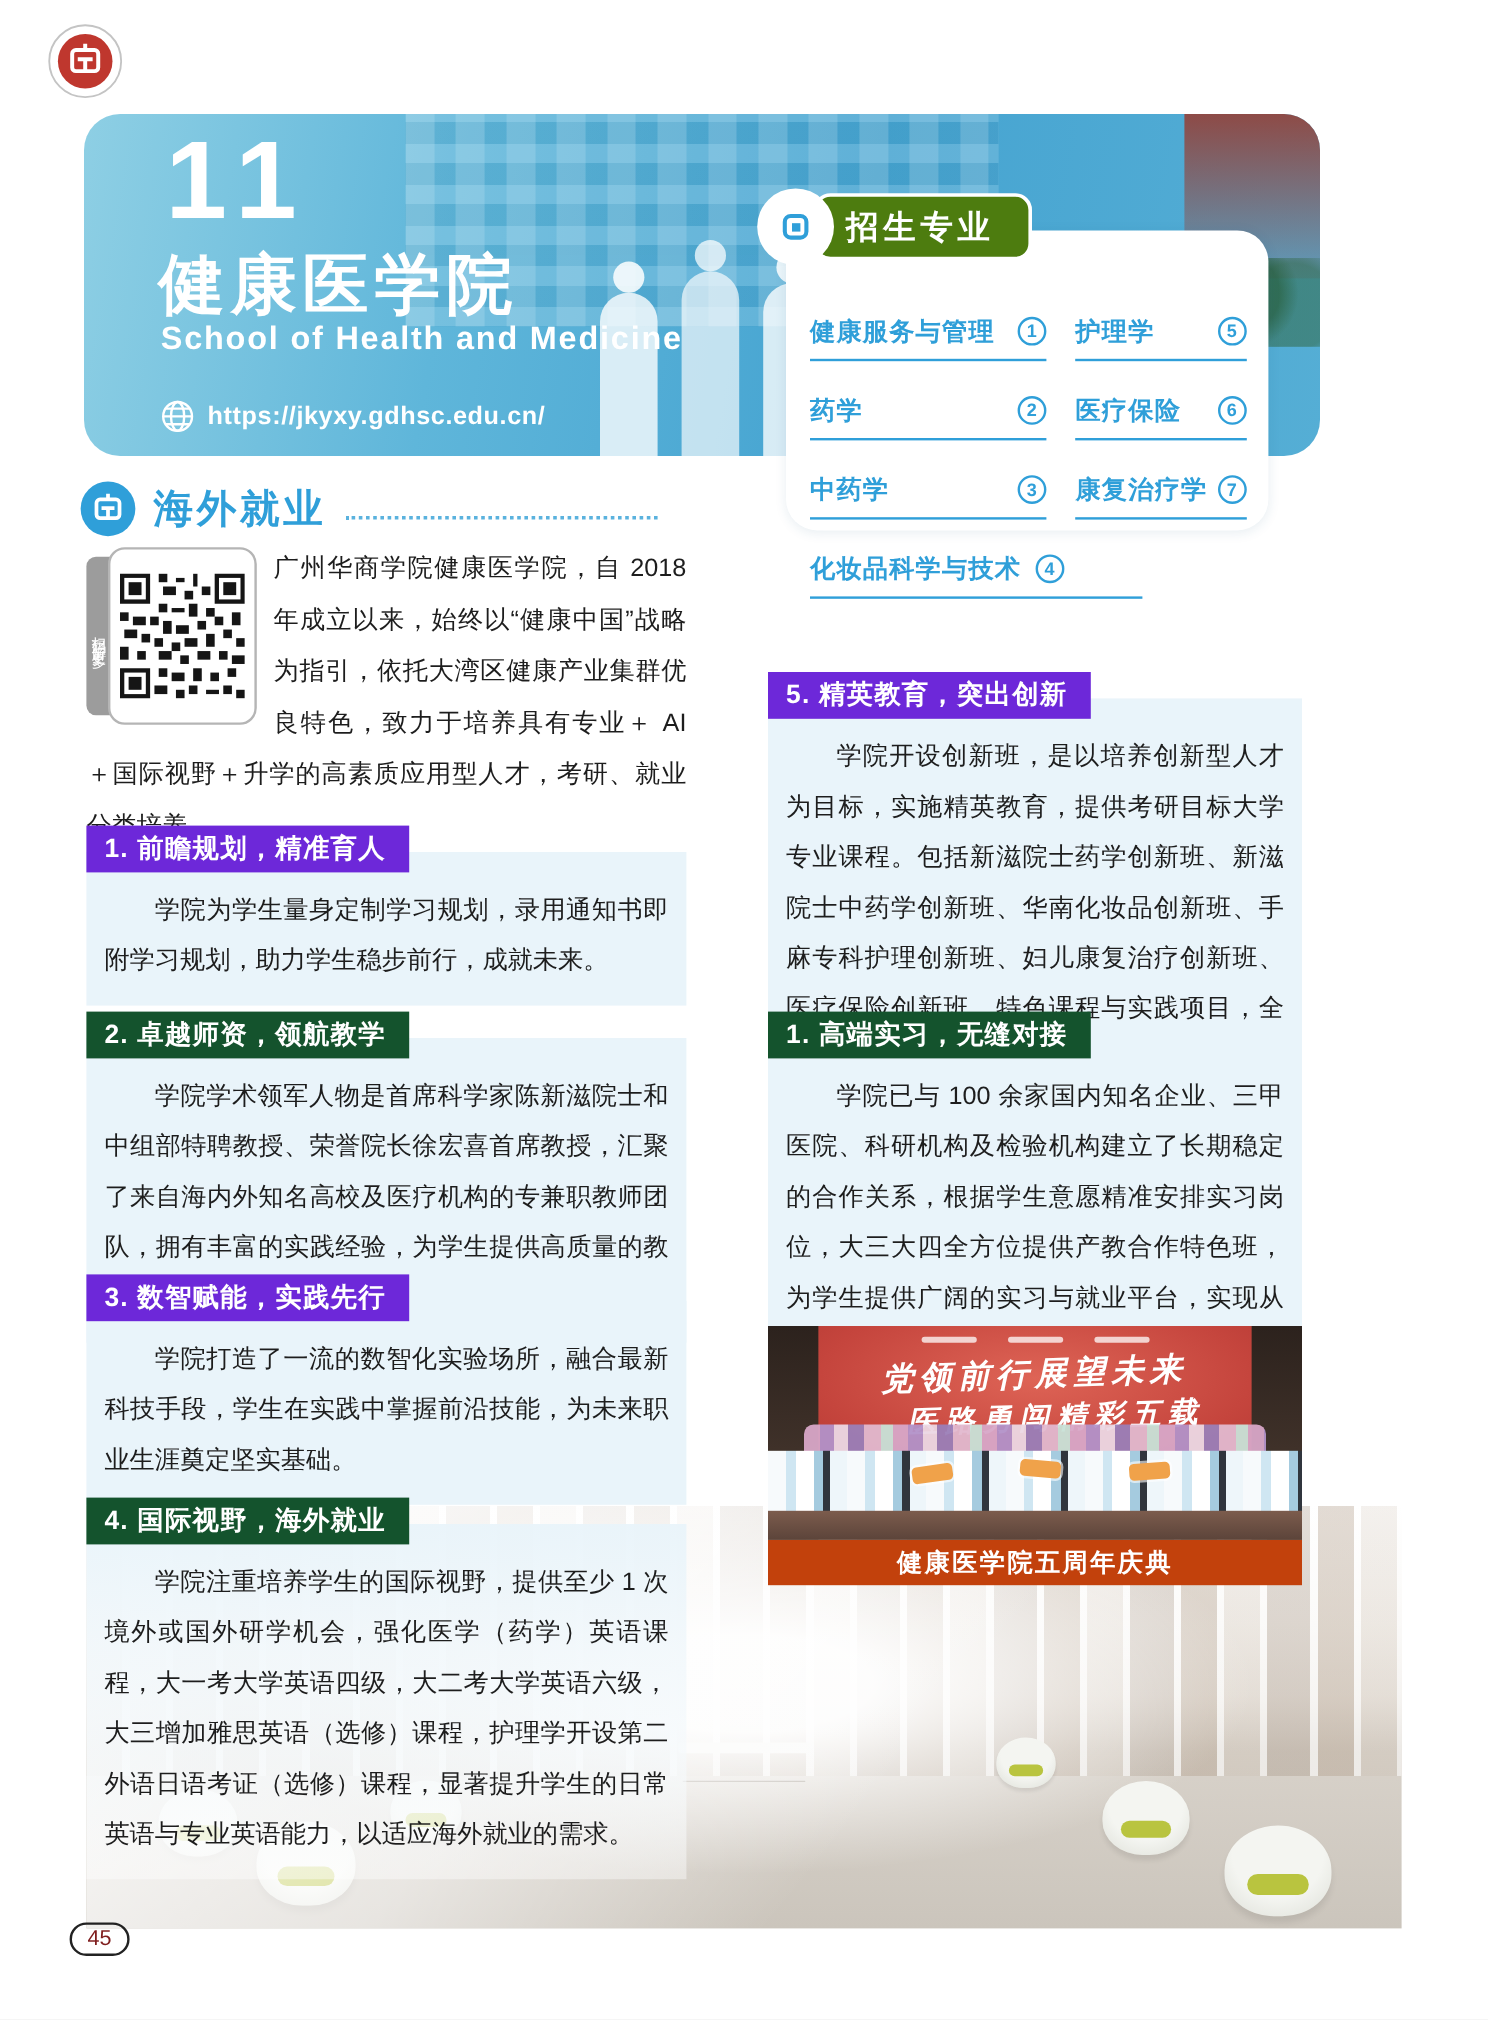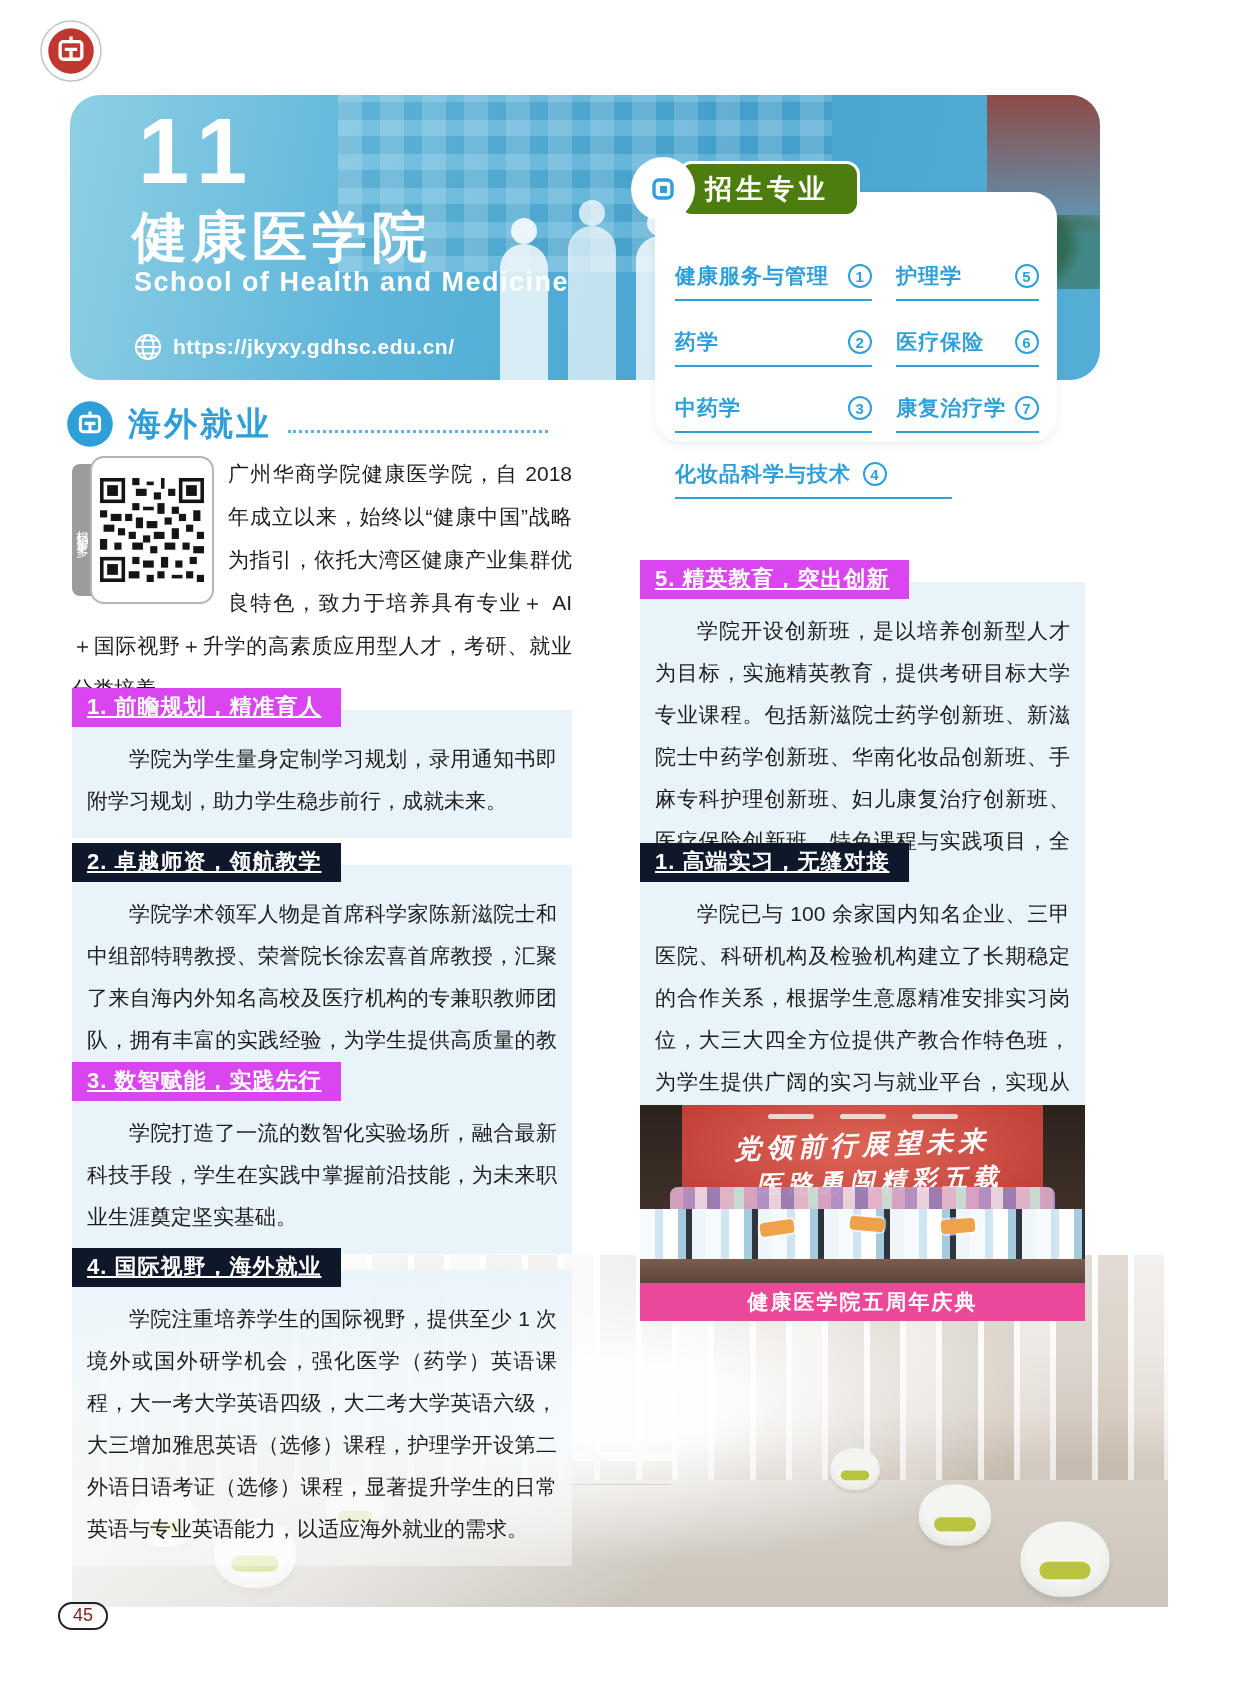--- a/index.html
+++ b/index.html
@@ -60,21 +60,21 @@
   .qrtab { position:absolute; left:0; top:8px; bottom:8px; width:20px; background:#9c9c9c; border-radius:8px 0 0 8px;
            color:#fff; font-size:12px; letter-spacing:3px; writing-mode:vertical-rl; display:flex; align-items:center; justify-content:center; }
   .qrbox { position:absolute; left:18px; top:0; width:124px; height:148px; background:#fff; border:2px solid #b5b5b5;
            border-radius:14px; display:flex; align-items:center; justify-content:center; }
   .intro-text { text-indent:2em; }
 
   
   .sec { position:absolute; z-index:2; }
   .sec-head { position:relative; z-index:2; display:inline-block; padding:4px 20px 5px 15px;
               color:#fff; font-size:22px; font-weight:800; letter-spacing:1px; }
-  .sec-head.blue { background:#d946ef;text-decoration:underline; } .sec-head.purple { background:#0f172a;text-decoration:underline; }
+  .sec-head.blue { background:#6d28d9; } .sec-head.purple { background:#14532d; }
   .sec-body { margin-top:-17px; background:#e9f4fa; padding:28px 15px 16px 15px;
               font-size:21px; line-height:42px; color:#1d1d1d; text-align:justify; text-indent:2em; }
   .sec-body.fade { background:linear-gradient(180deg, rgba(233,244,250,.96) 0%, rgba(240,247,251,.8) 35%, rgba(255,255,255,.42) 100%); }
   .col-l { left:72px; width:500px; } .col-r { left:640px; width:445px; }
 
   
   .event { position:absolute; left:640px; top:1105px; width:445px; z-index:2; }
   .ephoto { position:relative; height:178px; overflow:hidden; background:#3b2d26; }
   .ewall { position:absolute; top:0; bottom:0; width:42px; background:linear-gradient(180deg,#2c221d,#4d3c32); }
   .ewall.l { left:0; } .ewall.r { right:0; }
@@ -85,21 +85,21 @@
   .ecalli { position:absolute; left:42px; right:42px; top:22px; text-align:center; color:#fff;
             font-family:"Liberation Serif", serif; font-style:italic; font-weight:bold; transform:rotate(-2deg); }
   .ecalli .l1 { font-size:27px; letter-spacing:5px; }
   .ecalli .l2 { font-size:25px; letter-spacing:6px; margin-top:2px; padding-left:34px; }
   .ecrowd-back { position:absolute; left:30px; right:30px; bottom:52px; height:44px; filter:blur(.6px); opacity:.95;
       background:repeating-linear-gradient(90deg,#d8a7c8 0 13px,#b392c9 13px 25px,#ecd8e4 25px 37px,#9b7fb8 37px 50px,#e2b9cf 50px 64px,#c9e2d8 64px 74px); border-radius:8px; }
   .ecrowd-front { position:absolute; left:0; right:0; bottom:22px; height:52px; filter:blur(.4px);
       background:repeating-linear-gradient(90deg,#f7fafc 0 15px,#cfe6f2 15px 23px,#ffffff 23px 38px,#a5cbdf 38px 46px,#30353d 46px 52px,#eef6fa 52px 66px); }
   .efloor { position:absolute; left:0; right:0; bottom:0; height:24px; background:linear-gradient(180deg,#7c5c4d,#5c443a); }
   .esign { position:absolute; width:34px; height:14px; background:#f0a24a; border-radius:4px; box-shadow:0 0 0 2px rgba(255,255,255,.6); }
-  .ecap { height:38px; background:#ec4899; color:#fff; font-size:21px; font-weight:800; letter-spacing:2px;
+  .ecap { height:38px; background:#c2410c; color:#fff; font-size:21px; font-weight:800; letter-spacing:2px;
           display:flex; align-items:center; justify-content:center; }
 
   
   .interior { position:absolute; left:72px; top:1255px; width:1096px; height:352px; z-index:0; overflow:hidden;
       background:linear-gradient(180deg,#ffffff 0%,#f6f4f1 28%,#ece8e3 45%,#d8d2ca 58%,#cbc5bc 100%); }
   .icols { position:absolute; left:0; right:0; top:0; height:64%; opacity:.6;
       background:repeating-linear-gradient(90deg, rgba(168,146,124,.55) 0 30px, rgba(255,255,255,.95) 30px 36px,
                  rgba(193,176,158,.30) 36px 66px, rgba(255,255,255,.9) 66px 72px, rgba(150,130,112,.45) 72px 108px, rgba(255,255,255,.95) 108px 114px); }
   .iglow { position:absolute; inset:0; background:radial-gradient(ellipse at 50% 42%, rgba(255,255,255,.95) 0 14%, rgba(255,255,255,0) 55%); }
   .iwash { position:absolute; inset:0; background:linear-gradient(130deg, rgba(255,255,255,.94) 0%, rgba(255,255,255,.55) 38%, rgba(255,255,255,0) 62%); }

